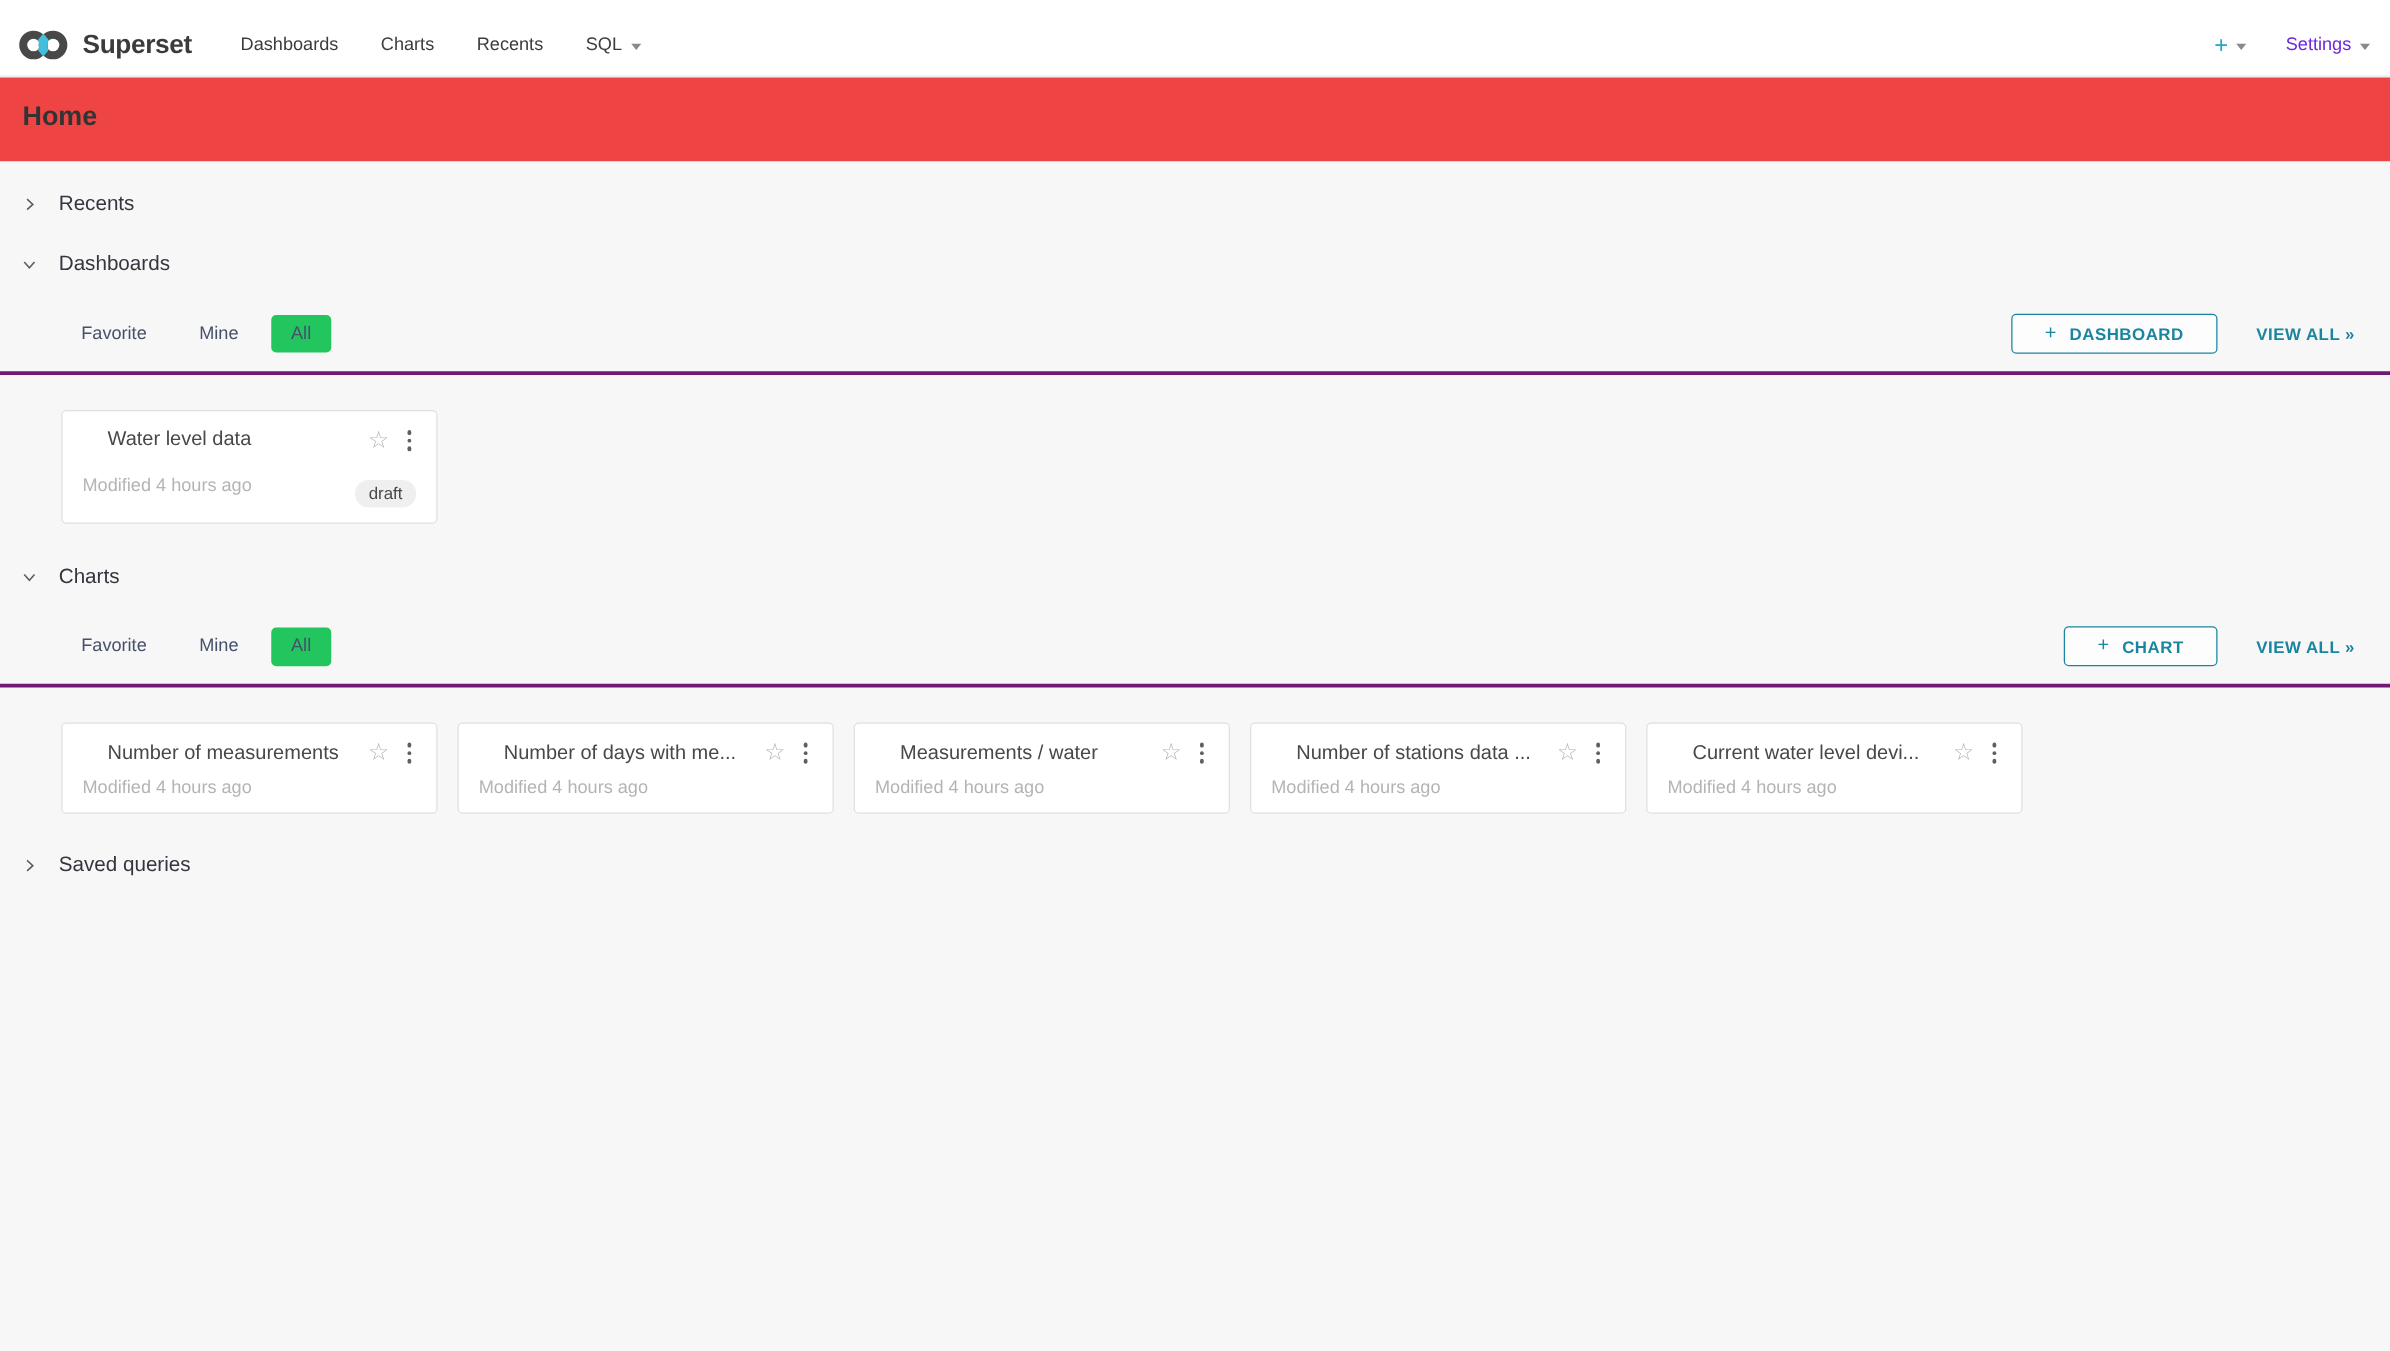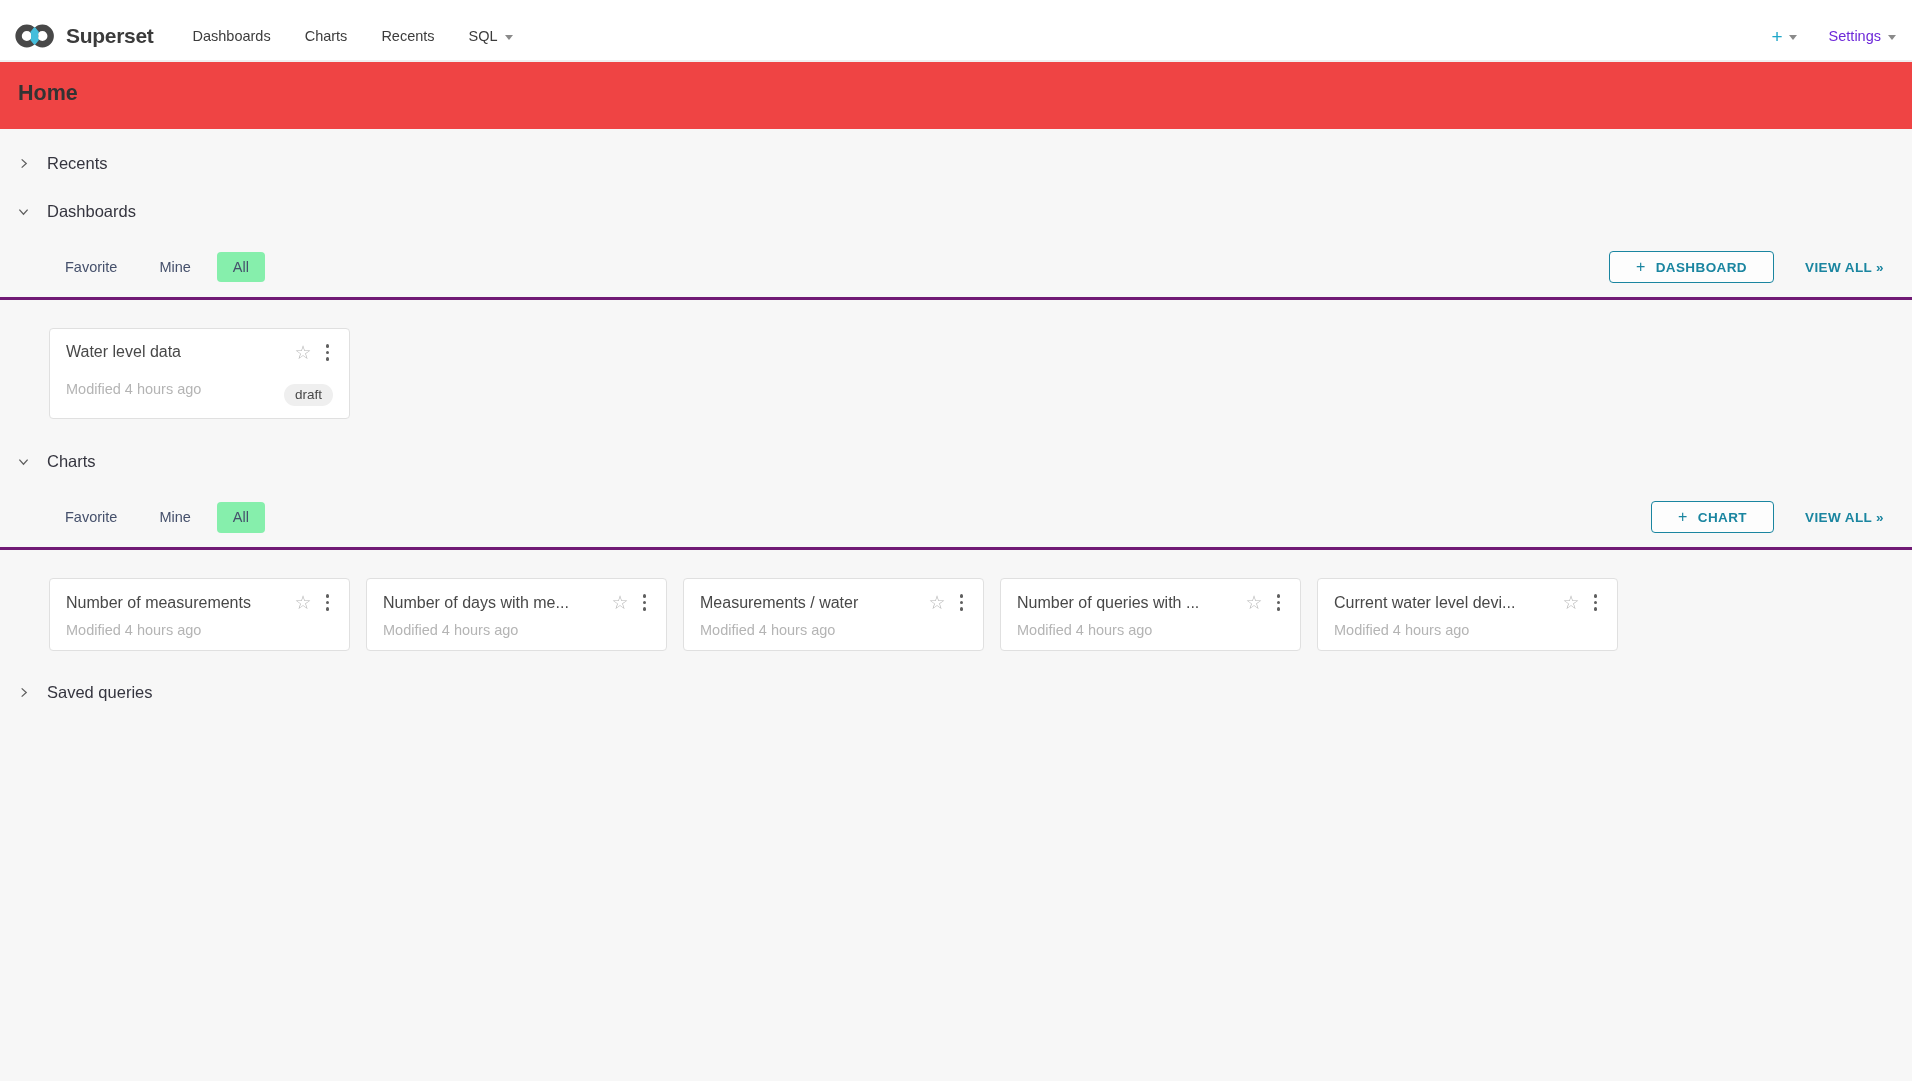--- a/index.html
+++ b/index.html
@@ -45,41 +45,41 @@
   .submenu {
     margin-top:12px; height:40px; display:flex; align-items:center;
     padding-left:49px; padding-right:28px; width:100%;
   }
   .submenu-wrap { border-bottom:3px solid #701a75; padding-bottom:10px; }
   .tabs { display:flex; align-items:center; gap:10px; }
   .tab {
     font-size:14.5px; color:#45506b; padding:8px 16px; border-radius:4px;
     cursor:pointer; line-height:1;
   }
-  .tab.active { background:#86efac; font-weight:400; }
+  .tab.active { background:#22c55e; font-weight:400; }
   .actions { margin-left:auto; display:flex; align-items:center; gap:31px; }
   .btn-outline {
     display:flex; align-items:center; gap:10px; background:#fdfdfd;
     border:1px solid #1a85a0; color:#1a85a0; border-radius:4px;
     height:32px; padding:0 26px; font-weight:700; font-size:13.5px;
     letter-spacing:0.4px; cursor:pointer;
     font-family:"Liberation Sans","DejaVu Sans",sans-serif;
   }
   .btn-outline .plus-glyph { font-size:16px; font-weight:400; margin-top:-1px; }
   .view-all {
     color:#1a85a0; font-weight:700; font-size:13.5px; letter-spacing:0.4px;
     cursor:pointer; white-space:nowrap;
   }
   
   .cards-row { display:flex; gap:16px; margin:28px 0 0 49px; }
   .card {
     width:301px; background:#fff; border:1px solid #e0e0e0; border-radius:4px;
     padding:13px 16px 12px 16px; cursor:pointer;
   }
-  .card-top { display:flex; align-items:center; }
+  .card-top { display:flex; align-items:center;margin-left:20px; }
   .card-title {
     font-size:16px; color:#484848; white-space:nowrap; overflow:hidden;
     flex:1 1 auto;
   }
   .card-icons { display:flex; align-items:center; gap:10px; margin-left:8px; }
   .star { font-size:19px; color:#b5b5b5; line-height:1; cursor:pointer; }
   .kebab { display:flex; flex-direction:column; gap:3px; padding:2px 4px; cursor:pointer; }
   .kebab i { width:3.5px; height:3.5px; border-radius:50%; background:#5f5f5f; display:block; }
   .card-bottom { display:flex; align-items:center; margin-top:9px; }
   .card-modified { font-size:14.5px; color:#b4b4b4; flex:1 1 auto; }
@@ -255,21 +255,21 @@
                 <i></i>
               </span>
           </span>
         </div>
         <div class="card-bottom">
           <span class="card-modified">Modified 4 hours ago</span>
         </div>
       </div>
       <div class="card">
         <div class="card-top">
-          <span class="card-title">Number of queries with ...</span>
+          <span class="card-title">Number of stations data ...</span>
           <span class="card-icons">
             <span class="star">☆</span>
             <span class="kebab">
                 <i></i>
                 <i></i>
                 <i></i>
               </span>
           </span>
         </div>
         <div class="card-bottom">

